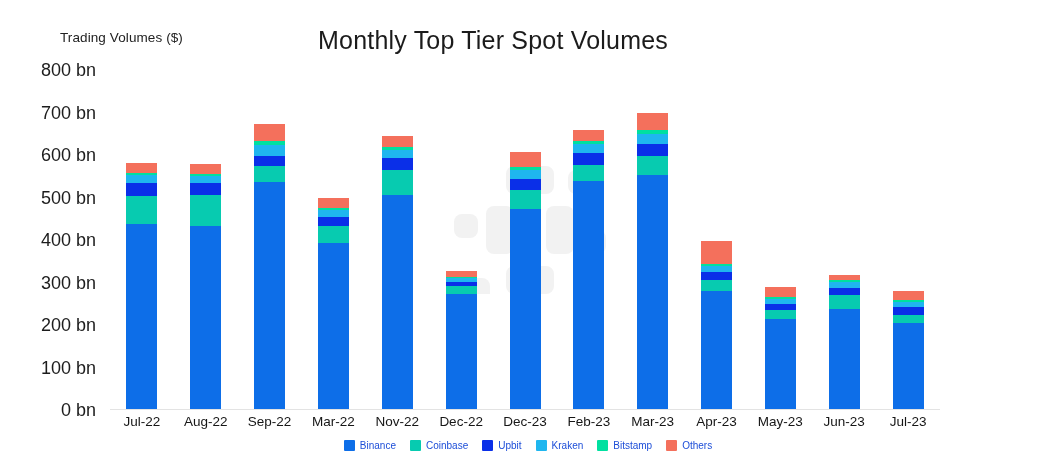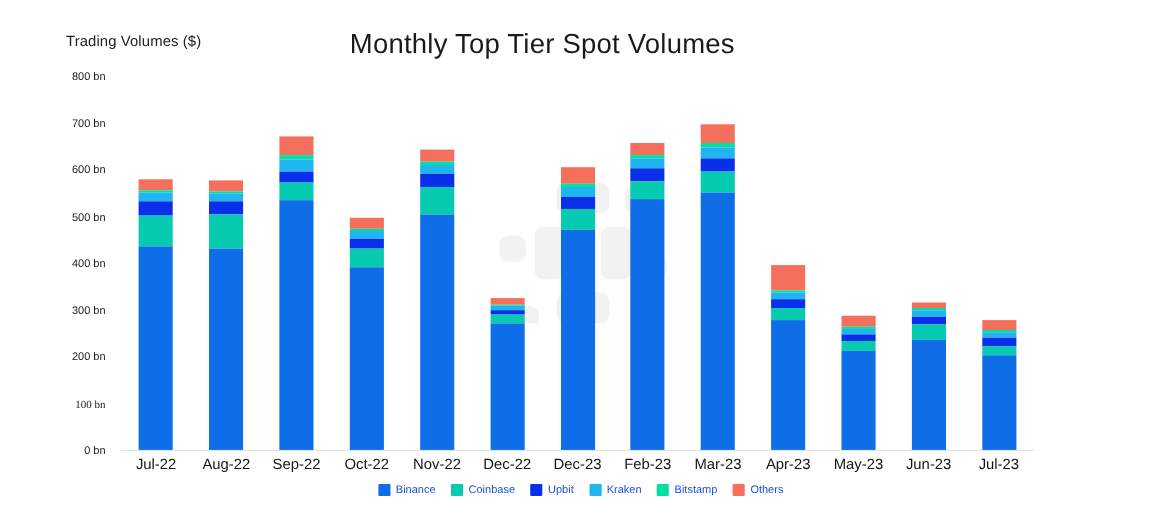--- a/index.html
+++ b/index.html
@@ -31,21 +31,21 @@
   }
 
   
   .plot{
     position:absolute;left:110px;top:70px;
     width:830px;height:340px;
   }
   .ylabels{position:absolute;left:0;top:70px;width:104px;height:340px;}
   .ylabel{
     position:absolute;right:8px;transform:translateY(-50%);
-    font-size:10px;color:#1c1c1c;white-space:nowrap;
+    font-size:18px;color:#1c1c1c;white-space:nowrap;
   }
   .baseline{
     position:absolute;left:0;right:0;bottom:0;height:1px;background:#e3e3e3;
   }
 
   .watermark{
     position:absolute;left:340px;top:92px;
     width:160px;height:132px;opacity:1;pointer-events:none;
   }
 
@@ -75,21 +75,21 @@
 
 <div id="chart-root">
 
   <div class="axis-title">Trading Volumes ($)</div>
 
   <div class="chart-title">Monthly Top Tier Spot Volumes</div>
 
 
   <div class="ylabels" id="ylabels">
       <div class="ylabel" style="top: 340px;">0 bn</div>
-      <div class="ylabel" style="top: 297.5px; font-family: Liberation Serif, serif;">100 bn</div>
+      <div class="ylabel" style="top: 297.5px;">100 bn</div>
       <div class="ylabel" style="top: 255px;">200 bn</div>
       <div class="ylabel" style="top: 212.5px;">300 bn</div>
       <div class="ylabel" style="top: 170px;">400 bn</div>
       <div class="ylabel" style="top: 127.5px;">500 bn</div>
       <div class="ylabel" style="top: 85px;">600 bn</div>
       <div class="ylabel" style="top: 42.5px;">700 bn</div>
       <div class="ylabel" style="top: 0px;">800 bn</div>
     </div>
 
   <div class="plot">
@@ -211,21 +211,21 @@
           <div class="seg" style="height: 8.925px; background: rgb(244, 112, 92);"></div>
         </div>
       </div>
     <div class="baseline"></div>
   </div>
 
   <div class="xlabels" id="xlabels">
       <div class="xlabel" style="left: 31.9231px;">Jul-22</div>
       <div class="xlabel" style="left: 95.7692px;">Aug-22</div>
       <div class="xlabel" style="left: 159.615px;">Sep-22</div>
-      <div class="xlabel" style="left: 223.462px;">Oct-22</div>
+      <div class="xlabel" style="left: 223.462px;">Mar-22</div>
       <div class="xlabel" style="left: 287.308px;">Nov-22</div>
       <div class="xlabel" style="left: 351.154px;">Dec-22</div>
       <div class="xlabel" style="left: 415px;">Dec-23</div>
       <div class="xlabel" style="left: 478.846px;">Feb-23</div>
       <div class="xlabel" style="left: 542.692px;">Mar-23</div>
       <div class="xlabel" style="left: 606.538px;">Apr-23</div>
       <div class="xlabel" style="left: 670.385px;">May-23</div>
       <div class="xlabel" style="left: 734.231px;">Jun-23</div>
       <div class="xlabel" style="left: 798.077px;">Jul-23</div>
     </div>

